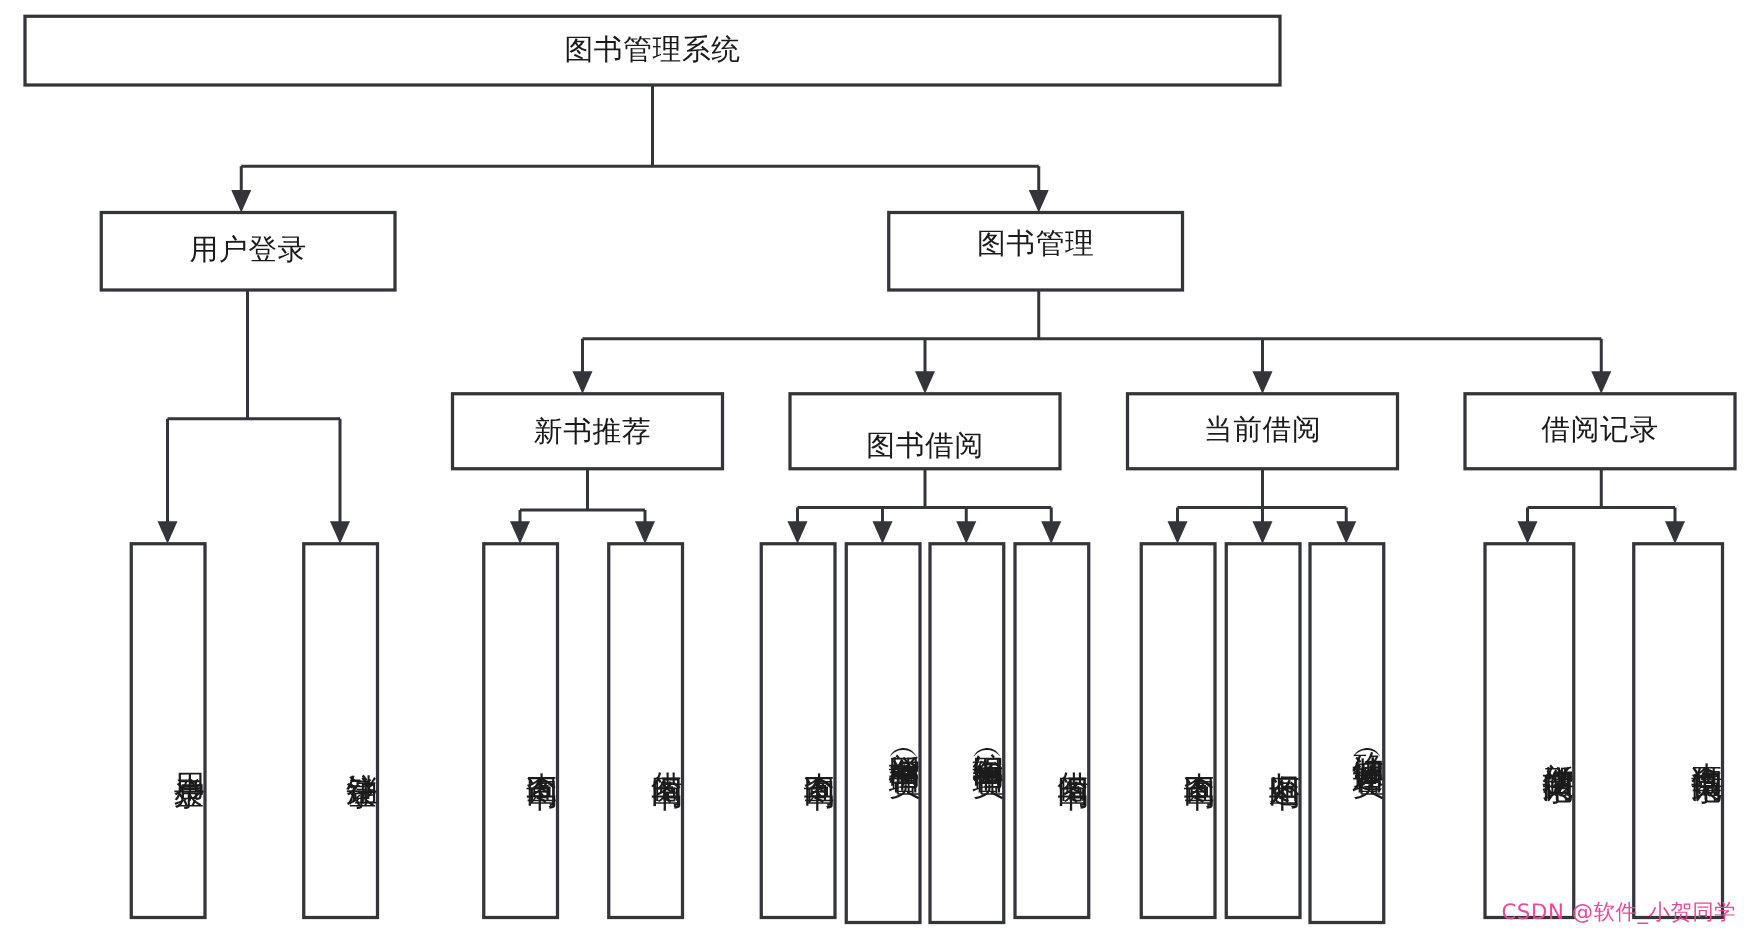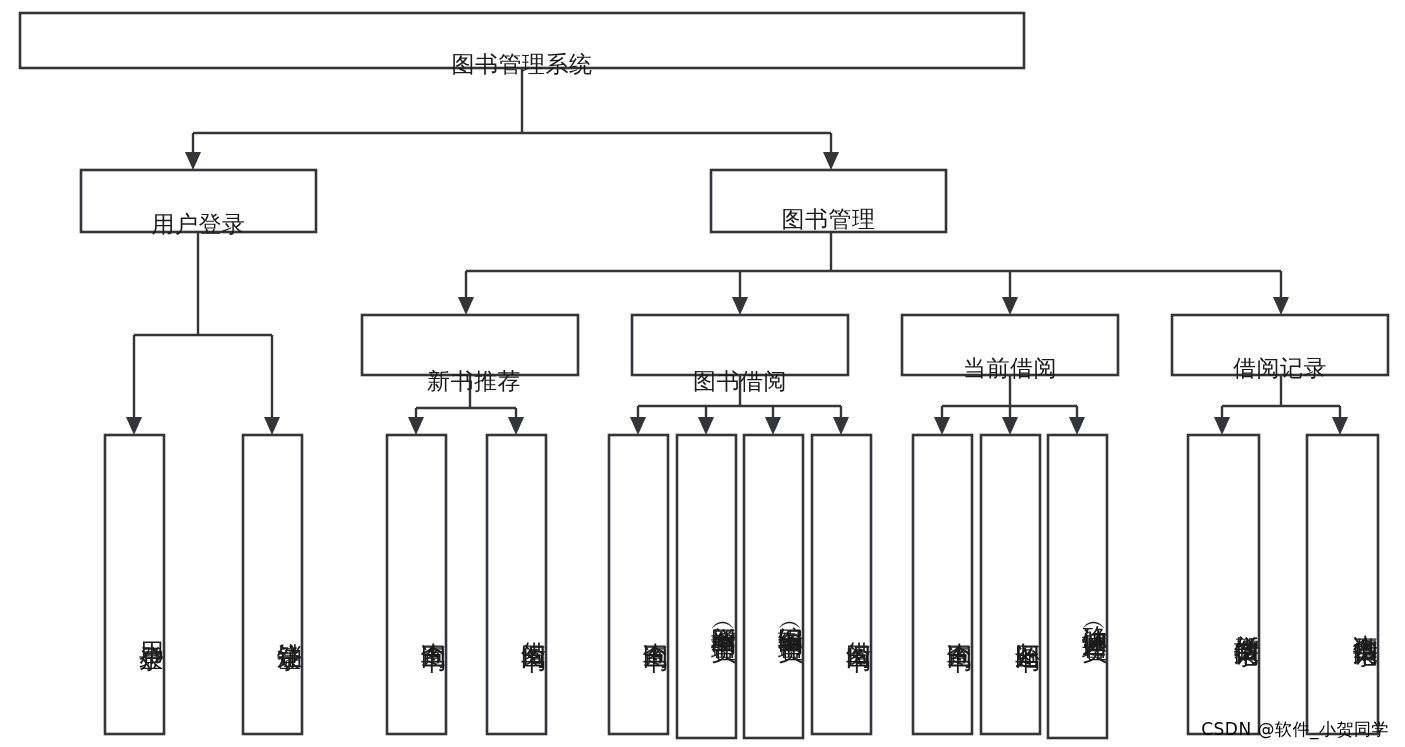--- a/index.html
+++ b/index.html
@@ -43,21 +43,20 @@
   }
   .node-label {
     position: absolute;
     display: flex;
     align-items: center;
     justify-content: center;
     color: #1b1b1b;
     font-family: "DejaVu Sans", "Liberation Sans", sans-serif;
     pointer-events: none;
     box-sizing: border-box;
-    margin-top: 24px;
   }
   .node-label.horiz {
     font-size: 23px;
     letter-spacing: 0.5px;
     line-height: 1.2;
   }
   .node-label.vert {
     writing-mode: vertical-rl;
     text-orientation: upright;
     font-size: 25px;
@@ -66,21 +65,21 @@
     white-space: nowrap;
     padding-top: 6px;
     align-items: flex-start;
     justify-content: center;
   }
   .watermark {
     position: absolute;
     right: 16px;
     bottom: 6px;
     font-size: 17px;
-    color: #000000;
+    color: #ec4899;
     font-family: "DejaVu Sans", "Liberation Sans", sans-serif;
     letter-spacing: 0.5px;
     white-space: nowrap;
     pointer-events: none;
   }
 </style>
 </head>
 <body>
 
 <div id="diagram-root">
@@ -192,21 +191,21 @@
 
     <rect class="node-box" x="1188" y="435" width="71" height="299"></rect>
     <rect class="node-box" x="1307" y="435" width="71" height="299"></rect>
   </svg>
 
   <div class="node-label horiz" style="left:20px; top:13px; width:1004px; height:55px;">图书管理系统</div>
 
   <div class="node-label horiz" style="left:81px; top:170px; width:235px; height:62px;">用户登录</div>
   <div class="node-label horiz" style="left:711px; top:170px; width:235px; height:52px;">图书管理</div>
 
-  <div class="node-label horiz" style="left:362px; top:330px; width:224px; height:60px;font-family:Liberation Mono, monospace;">新书推荐</div>
+  <div class="node-label horiz" style="left:362px; top:317px; width:224px; height:60px;">新书推荐</div>
   <div class="node-label horiz" style="left:632px; top:328px; width:216px; height:60px;">图书借阅</div>
   <div class="node-label horiz" style="left:1172px; top:315px; width:216px; height:60px;">借阅记录</div>
   <div class="node-label horiz" style="left:902px; top:315px; width:216px; height:60px;">当前借阅</div>
 
   <div class="node-label vert" style="left:105px; top:463px; width:59px; height:271px;">用户登录</div>
   <div class="node-label vert" style="left:243px; top:463px; width:59px; height:271px;">注销登录</div>
 
   <div class="node-label vert" style="left:387px; top:463px; width:59px; height:271px;">查询图书</div>
   <div class="node-label vert" style="left:487px; top:463px; width:59px; height:271px;">借阅图书</div>
 

